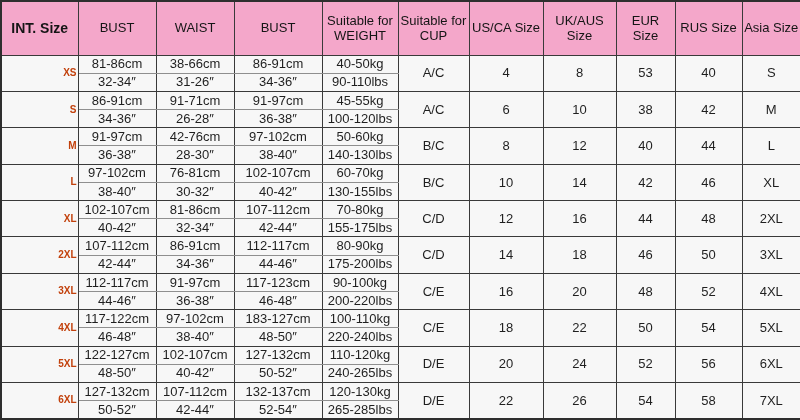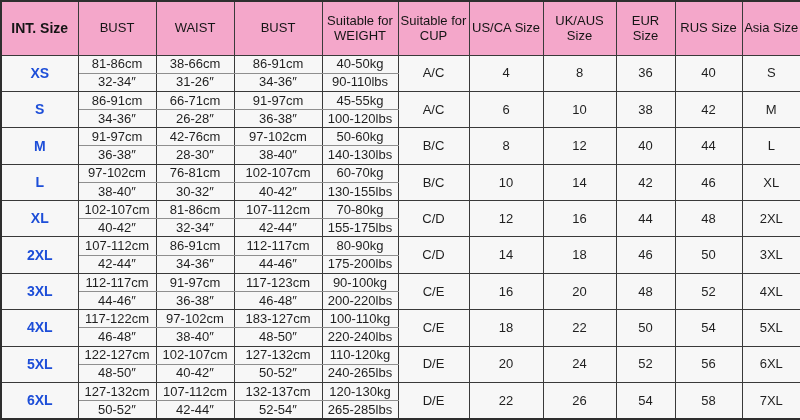--- a/index.html
+++ b/index.html
@@ -31,23 +31,24 @@
     background: #F4A7CA;
     font-weight: normal;
     height: 54px;
     color: #151515;
   }
   thead th.first { font-weight: bold; font-size: 14px; }
   tbody tr { height: 18px; }
   td.val { font-size: 13px; }
   th.size {
     font-weight: bold;
-    font-size: 14px;
+    font-size: 10px;
     background: #f7f7f7;
-    color: #1d4ed8;
+    color: #c2410c;
+    text-align: right;
   }
   
   td.top { border-bottom-color: #8f8f8f; text-align: center; }
   td.bot { border-top-color: #8f8f8f; }
 </style>
 </head>
 <body>
 
 <table>
   <colgroup>
@@ -81,34 +82,34 @@
   <tbody>
       <tr>
         <th class="size" rowspan="2">XS</th>
         <td class="val top">81-86cm</td>
         <td class="val top">38-66cm</td>
         <td class="val top">86-91cm</td>
         <td class="val top">40-50kg</td>
         <td class="val" rowspan="2">A/C</td>
         <td class="val" rowspan="2">4</td>
         <td class="val" rowspan="2">8</td>
-        <td class="val" rowspan="2">36</td>
+        <td class="val" rowspan="2">53</td>
         <td class="val" rowspan="2">40</td>
         <td class="val" rowspan="2">S</td>
       </tr>
       <tr>
         <td class="val bot">32-34″</td>
         <td class="val bot">31-26″</td>
         <td class="val bot">34-36″</td>
         <td class="val bot">90-110lbs</td>
       </tr>
       <tr>
         <th class="size" rowspan="2">S</th>
         <td class="val top">86-91cm</td>
-        <td class="val top">66-71cm</td>
+        <td class="val top">91-71cm</td>
         <td class="val top">91-97cm</td>
         <td class="val top">45-55kg</td>
         <td class="val" rowspan="2">A/C</td>
         <td class="val" rowspan="2">6</td>
         <td class="val" rowspan="2">10</td>
         <td class="val" rowspan="2">38</td>
         <td class="val" rowspan="2">42</td>
         <td class="val" rowspan="2">M</td>
       </tr>
       <tr>

